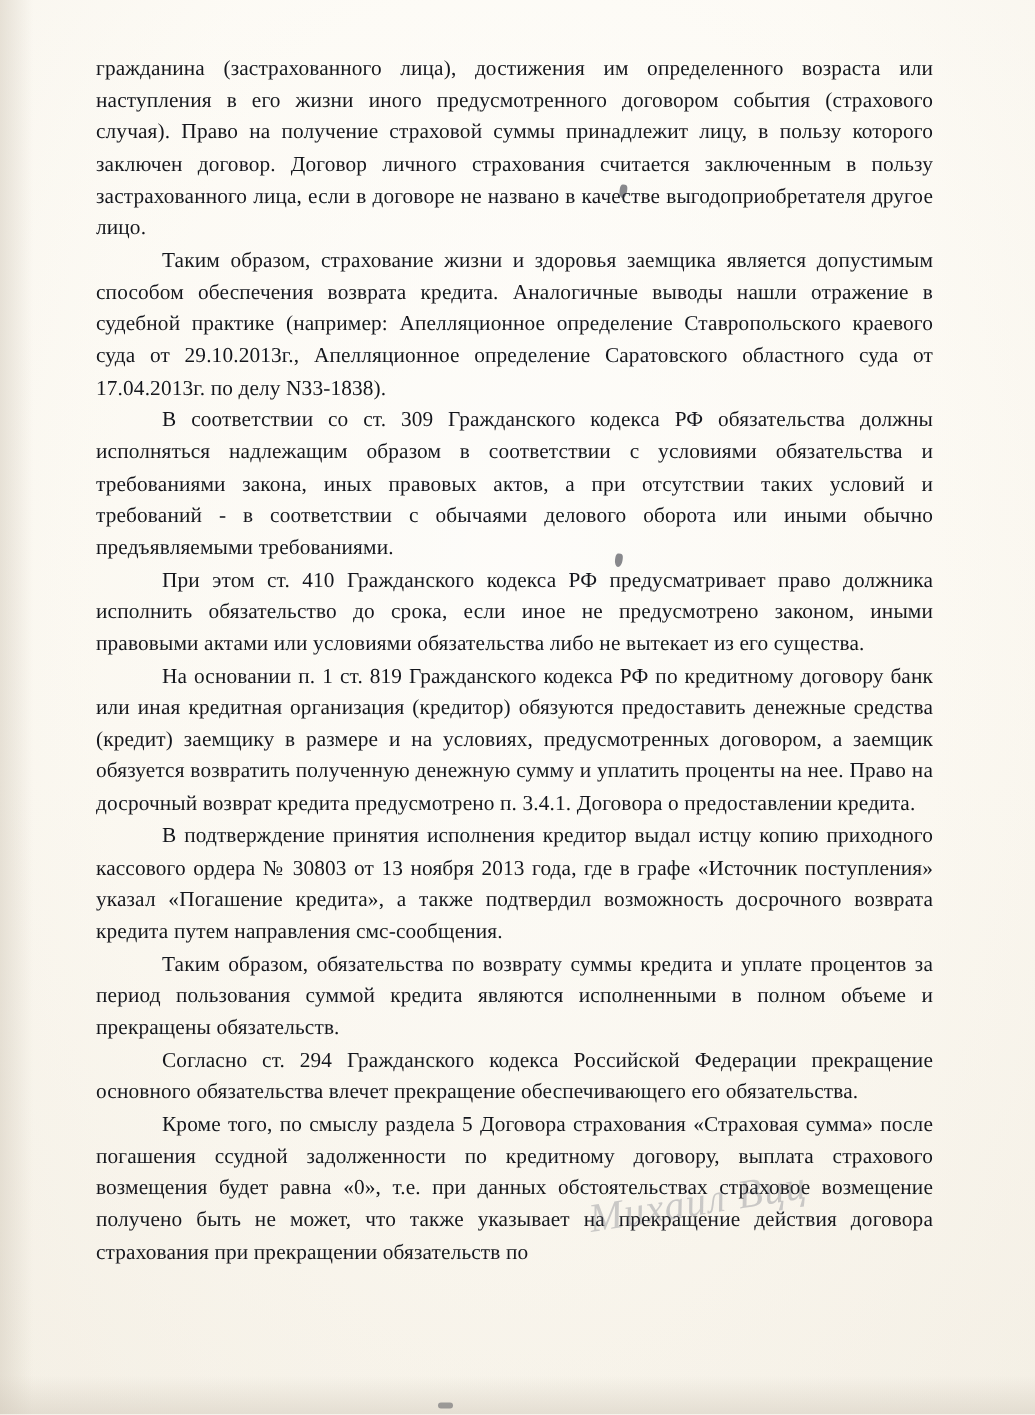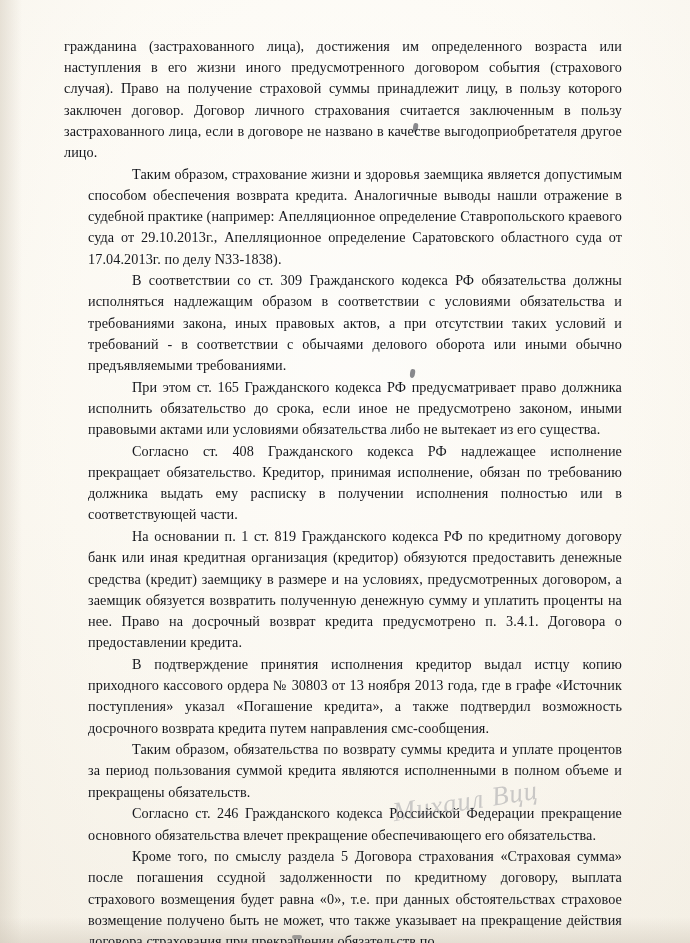--- a/index.html
+++ b/index.html
@@ -46,21 +46,20 @@
     text-align: justify;
     text-justify: inter-word;
     letter-spacing: 0.1px;
   }
   .para {
     margin: 0 0 0.5px 0;
     text-indent: 0;
   }
   .para.ind {
     text-indent: 44px;
-    margin-left: 24px;
   }
   .para.last-left > :last-child { }
 
   
   .watermark {
     position: absolute;
     left: 392px;
     top: 786px;
     transform: rotate(-9deg);
     font-family: "Liberation Serif", serif;
@@ -93,25 +92,24 @@
 <body>
 
 <div class="paper"></div>
 <div class="page-edge-left"></div>
 <div class="page-edge-bottom"></div>
 
 <div class="doc-body">
   <p class="para">гражданина (застрахованного лица), достижения им определенного возраста или наступления в его жизни иного предусмотренного договором события (страхового случая). Право на получение страховой суммы принадлежит лицу, в пользу которого заключен договор. Договор личного страхования считается заключенным в пользу застрахованного лица, если в договоре не названо в качестве выгодоприобретателя другое лицо.</p>
   <p class="para ind">Таким образом, страхование жизни и здоровья заемщика является допустимым способом обеспечения возврата кредита. Аналогичные выводы нашли отражение в судебной практике (например: Апелляционное определение Ставропольского краевого суда от 29.10.2013г., Апелляционное определение Саратовского областного суда от 17.04.2013г. по делу N33-1838).</p>
   <p class="para ind">В соответствии со ст. 309 Гражданского кодекса РФ обязательства должны исполняться надлежащим образом в соответствии с условиями обязательства и требованиями закона, иных правовых актов, а при отсутствии таких условий и требований - в соответствии с обычаями делового оборота или иными обычно предъявляемыми требованиями.</p>
-  <p class="para ind">При этом ст. 165 Гражданского кодекса РФ предусматривает право должника исполнить обязательство до срока, если иное не предусмотрено законом, иными правовыми актами или условиями обязательства либо не вытекает из его существа.</p>
-  <p class="para ind">Согласно ст. 408 Гражданского кодекса РФ надлежащее исполнение прекращает обязательство. Кредитор, принимая исполнение, обязан по требованию должника выдать ему расписку в получении исполнения полностью или в соответствующей части.</p>
+  <p class="para ind">При этом ст. 410 Гражданского кодекса РФ предусматривает право должника исполнить обязательство до срока, если иное не предусмотрено законом, иными правовыми актами или условиями обязательства либо не вытекает из его существа.</p>
   <p class="para ind">На основании п. 1 ст. 819 Гражданского кодекса РФ по кредитному договору банк или иная кредитная организация (кредитор) обязуются предоставить денежные средства (кредит) заемщику в размере и на условиях, предусмотренных договором, а заемщик обязуется возвратить полученную денежную сумму и уплатить проценты на нее. Право на досрочный возврат кредита предусмотрено п. 3.4.1. Договора о предоставлении кредита.</p>
   <p class="para ind">В подтверждение принятия исполнения кредитор выдал истцу   копию приходного кассового ордера № 30803 от 13 ноября 2013 года, где в графе «Источник поступления» указал «Погашение кредита», а также подтвердил возможность досрочного возврата кредита путем направления смс-сообщения.</p>
   <p class="para ind">Таким образом, обязательства по возврату суммы кредита и уплате процентов за период пользования суммой кредита являются исполненными в полном объеме и прекращены обязательств.</p>
-  <p class="para ind">Согласно ст. 246 Гражданского кодекса Российской Федерации прекращение основного обязательства влечет прекращение обеспечивающего его обязательства.</p>
+  <p class="para ind">Согласно ст. 294 Гражданского кодекса Российской Федерации прекращение основного обязательства влечет прекращение обеспечивающего его обязательства.</p>
   <p class="para ind">Кроме того, по смыслу раздела 5 Договора страхования «Страховая сумма» после погашения ссудной задолженности по кредитному договору, выплата страхового возмещения будет равна «0», т.е. при данных обстоятельствах страховое возмещение получено быть не может, что также указывает на прекращение действия договора страхования при прекращении обязательств по</p>
 </div>
 
 <div class="watermark">Михаил Вцц</div>
 <div class="ink-mark" style="left:413px; top:123px;"></div>
 <div class="ink-mark" style="left:410px; top:369px;"></div>
 <div class="bottom-speck"></div>
 
 </body></html>

